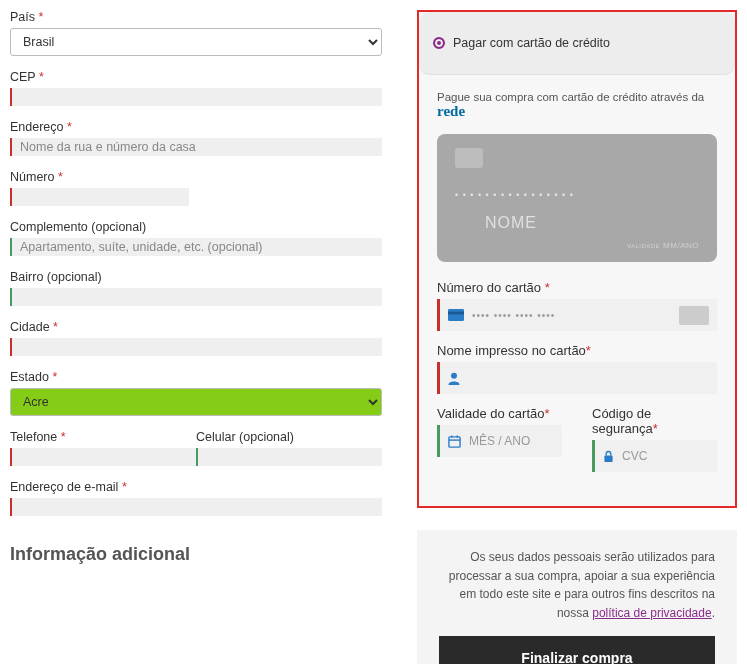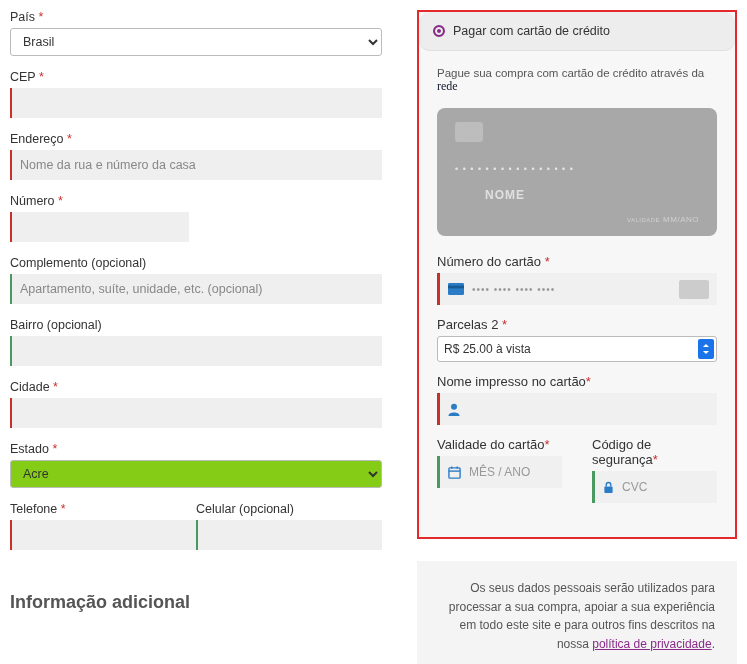--- a/index.html
+++ b/index.html
@@ -8,51 +8,51 @@
 .left-col { flex: 1; min-width: 0; }
 .right-col { width: 320px; flex-shrink: 0; }
 
 .field { margin-bottom: 14px; }
 .field-row { display: flex; }
 .field-row .field { flex: 1; }
 .field label { display: block; font-size: 12.5px; color: #333; margin-bottom: 4px; }
 .req { color: #c9302c; }
 
 .input-text {
-  width: 100%; height: 30px; background: #efefef; border: none;
+  width: 100%; height: 18px; background: #efefef; border: none;
   border-left: 2px solid #c9302c; padding: 0 8px; font-size: 12.5px;
   color: #666;
 }
 .input-text.optional { border-left-color: #4a9960; }
 .input-text::placeholder { color: #888; }
 
 .select {
   width: 100%; height: 28px; background: #fff; border: 1px solid #bbb;
   border-radius: 3px; padding: 0 8px; font-size: 12.5px; color: #333;
 }
 
 .section-title { font-size: 18px; color: #555; font-weight: 700; margin-top: 28px; margin-bottom: 6px; }
 
 
 .payment-box { border: 2px solid #e3292a; background: #f7f7f7; padding: 0; }
-.payment-header { background: #ededed; padding: 12px 14px; display: flex; align-items: center; gap: 8px; border-bottom: 1px solid #e0e0e0; border-radius: 11px; }
+.payment-header { background: #ededed; padding: 24px 14px; display: flex; align-items: center; gap: 8px; border-bottom: 1px solid #e0e0e0; border-radius: 11px; }
 .radio { width: 12px; height: 12px; border-radius: 50%; border: 2px solid #8a2b8a; background: #8a2b8a; box-shadow: inset 0 0 0 2px #ededed; }
 .payment-title { font-size: 12.5px; color: #333; }
 .payment-body { padding: 16px 18px 22px 18px; }
 .payment-desc { font-size: 11.5px; color: #555; margin-bottom: 14px; }
-.rede-logo { color: #0f172a; font-family: cursive; font-weight: normal; font-size: 12px; }
+.rede-logo { color: #0369a1; font-family: cursive; font-weight: bold; font-size: 15px; }
 
 
 .card-illust {
   background: #a8a8a8; border-radius: 8px; height: 128px; padding: 14px 18px;
   position: relative; margin-bottom: 18px; color: #d9d9d9;
 }
 .chip { width: 28px; height: 20px; background: #bdbdbd; border-radius: 3px; }
 .card-dots { margin-top: 22px; font-size: 9px; letter-spacing: 1px; color: #e5e5e5; }
-.card-name { margin-top: 14px; font-size: 12px; font-weight: bold; letter-spacing: 1px; color: #e0e0e0; padding-left: 30px; }
+.card-name { margin-top: 14px; font-size: 16px; font-weight: normal; letter-spacing: 1px; color: #e0e0e0; padding-left: 30px; }
 .card-exp { position: absolute; right: 18px; bottom: 12px; font-size: 8px; color: #d0d0d0; letter-spacing: 0.5px; }
 .card-exp-label { font-size: 6px; margin-right: 3px; }
 
 
 .pf-field { margin-bottom: 12px; }
 .pf-label { font-size: 13px; color: #333; display: block; margin-bottom: 4px; }
 .pf-req { color: #c9302c; }
 .pf-input {
   width: 100%; height: 32px; background: #f0f0f0; border: none;
   border-left: 3px solid #c9302c; padding: 0 8px; font-size: 12px;
@@ -143,20 +143,24 @@
       <div class="field">
         <label><span>Telefone</span> <span class="req">*</span></label>
         <input class="input-text" style="">
       </div>
       <div class="field">
         <label>Celular (opcional)</label>
         <input class="input-text optional" style="">
       </div>
     </div>
 
+    <div class="field">
+      <label><span>Endereço de e-mail</span> <span class="req">*</span></label>
+      <input class="input-text" style="">
+    </div>
 
     <h3 class="section-title">Informação adicional</h3>
 
   </div>
 
   <div class="right-col">
     <div class="payment-box">
       <div class="payment-header">
         <span class="radio"></span>
         <span class="payment-title">Pagar com cartão de crédito</span>
@@ -180,27 +184,20 @@
           <div class="pf-input">
             <svg class="icon-cc" viewBox="0 0 24 18">
                 <rect x="0" y="0" width="24" height="18" rx="2" fill="#2a7cc7"></rect>
                 <rect x="0" y="4" width="24" height="4" fill="#1a5a94"></rect>
               </svg>
             <span style="letter-spacing:1px;font-size:10px">•••• •••• •••• ••••</span>
             <span class="card-brand-slot"></span>
           </div>
         </div>
 
-        <div class="pf-field">
-          <label class="pf-label"><span>Parcelas 2</span> <span class="pf-req">*</span></label>
-          <div class="pf-select" style="position:relative;display:flex;align-items:center">
-            <span>R$ 25.00 à vista</span>
-            <span class="pf-select-arrow"></span>
-          </div>
-        </div>
 
         <div class="pf-field">
           <label class="pf-label"><span>Nome impresso no cartão</span><span class="pf-req">*</span></label>
           <div class="pf-input">
             <svg class="icon-user" viewBox="0 0 12 14">
                 <circle cx="6" cy="4" r="3.2" fill="currentColor"></circle>
                 <path d="M0 14 C0 9 12 9 12 14 Z" fill="currentColor"></path>
               </svg>
           </div>
         </div>

